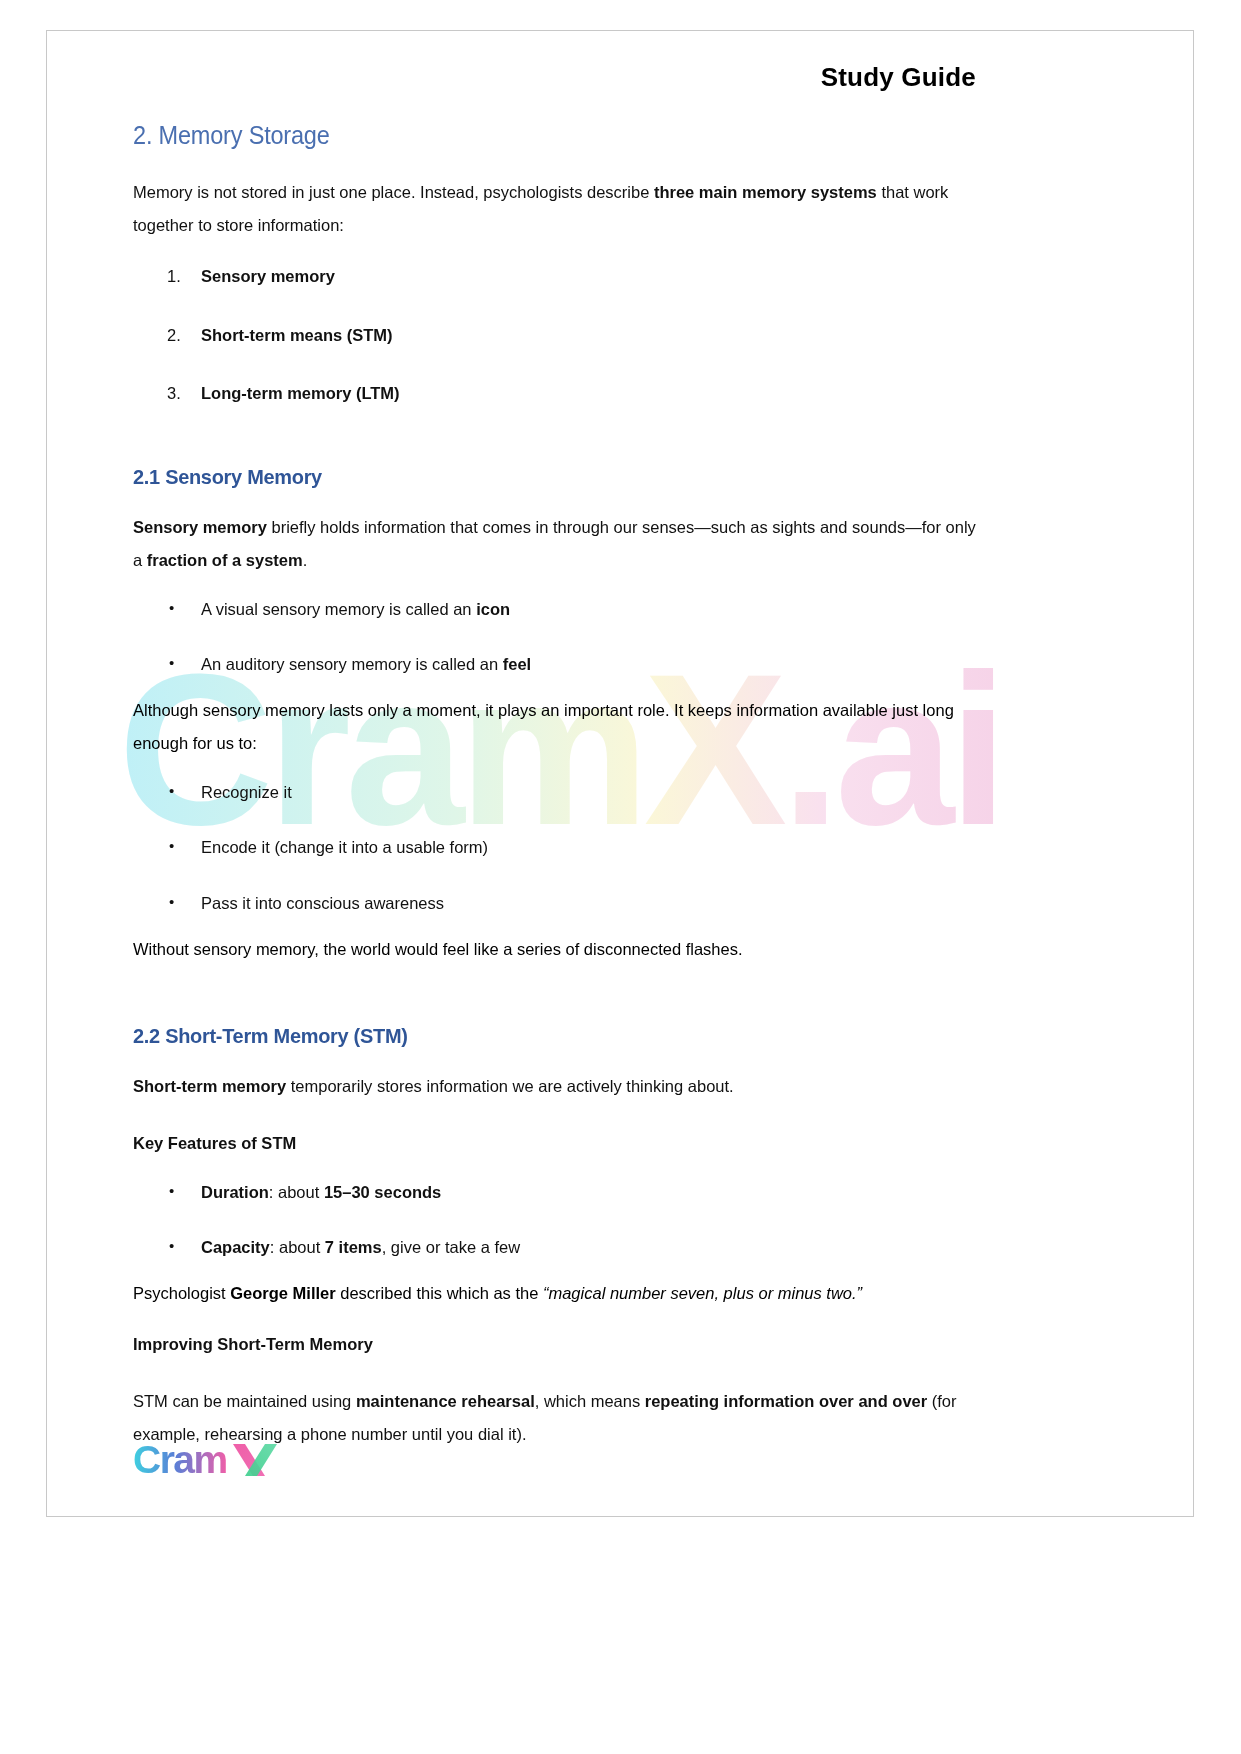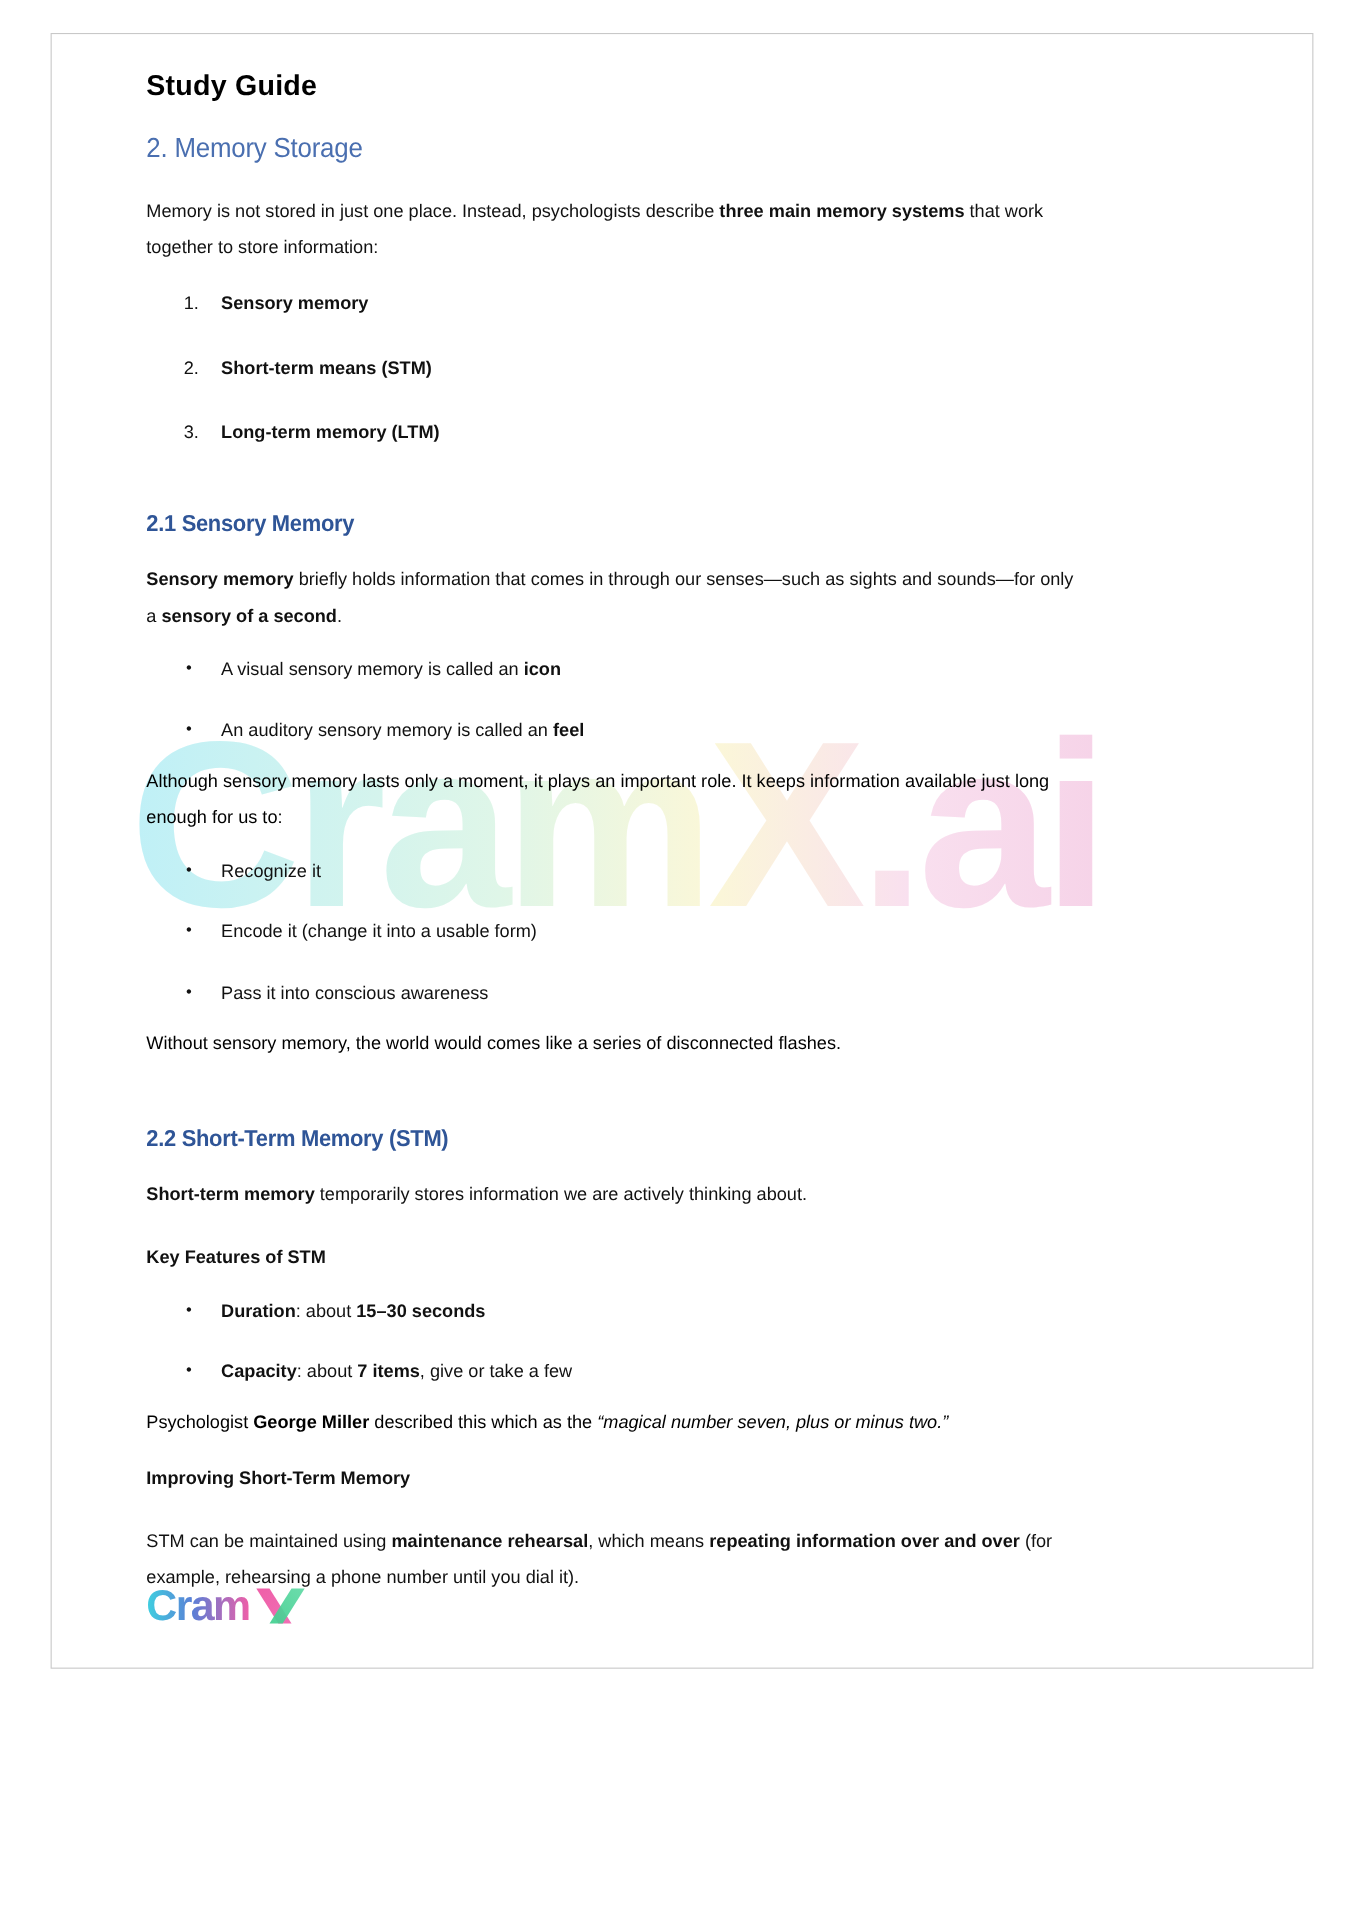--- a/index.html
+++ b/index.html
@@ -44,21 +44,21 @@
   
   .content {
     position: absolute;
     left: 133px;
     top: 62px;
     width: 845px;
     z-index: 3;
   }
 
   .doc-title {
-    text-align: left;
+    text-align: right;
     font-size: 26px;
     font-weight: bold;
     color: #000000;
     letter-spacing: 0.2px;
     margin-bottom: 28px;
     padding-right: 2px;
   }
 
   h1.section-h {
     font-size: 25px;
@@ -188,36 +188,36 @@
 
     <ol class="num-list">
       <li><span class="marker">1.</span><span>Sensory memory</span></li>
       <li><span class="marker">2.</span><span>Short-term means (STM)</span></li>
       <li><span class="marker">3.</span><span>Long-term memory (LTM)</span></li>
     </ol>
 
 
     <h2 class="sub-h">2.1 Sensory Memory</h2>
 
-    <p class="body"><b>Sensory memory</b><span> briefly holds information that comes in through our senses—such as sights and sounds—for only a </span><b>sensory of a second</b><span>.</span></p>
+    <p class="body"><b>Sensory memory</b><span> briefly holds information that comes in through our senses—such as sights and sounds—for only a </span><b>fraction of a system</b><span>.</span></p>
 
     <ul class="bul-list">
       <li><span class="bullet">•</span><span>A visual sensory memory is called an </span><b>icon</b></li>
       <li><span class="bullet">•</span><span>An auditory sensory memory is called an </span><b>feel</b></li>
     </ul>
 
     <p class="lead">Although sensory memory lasts only a moment, it plays an important role. It keeps information available just long enough for us to:</p>
 
     <ul class="bul-list">
       <li><span class="bullet">•</span><span>Recognize it</span></li>
       <li><span class="bullet">•</span><span>Encode it (change it into a usable form)</span></li>
       <li><span class="bullet">•</span><span>Pass it into conscious awareness</span></li>
     </ul>
 
-    <p class="lead">Without sensory memory, the world would comes like a series of disconnected flashes.</p>
+    <p class="lead">Without sensory memory, the world would feel like a series of disconnected flashes.</p>
 
     <h2 class="sub-h">2.2 Short-Term Memory (STM)</h2>
 
     <p class="body"><b>Short-term memory</b><span> temporarily stores information we are actively thinking about.</span></p>
 
     <div class="spacer-sm"></div>
 
     <p class="body"><b>Key Features of STM</b></p>
 
     <ul class="bul-list">

